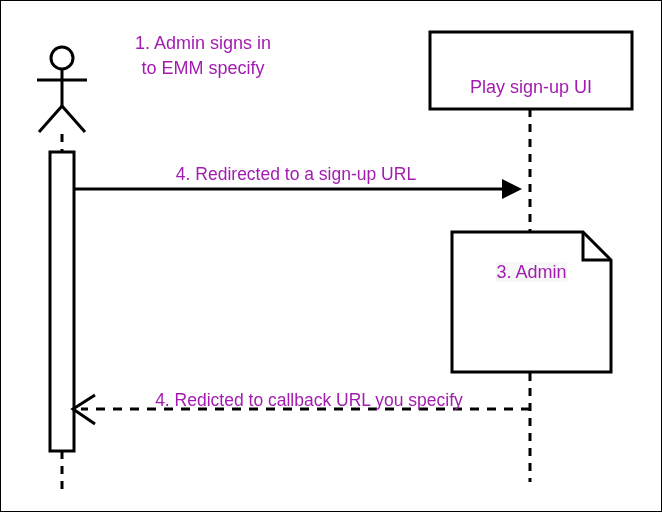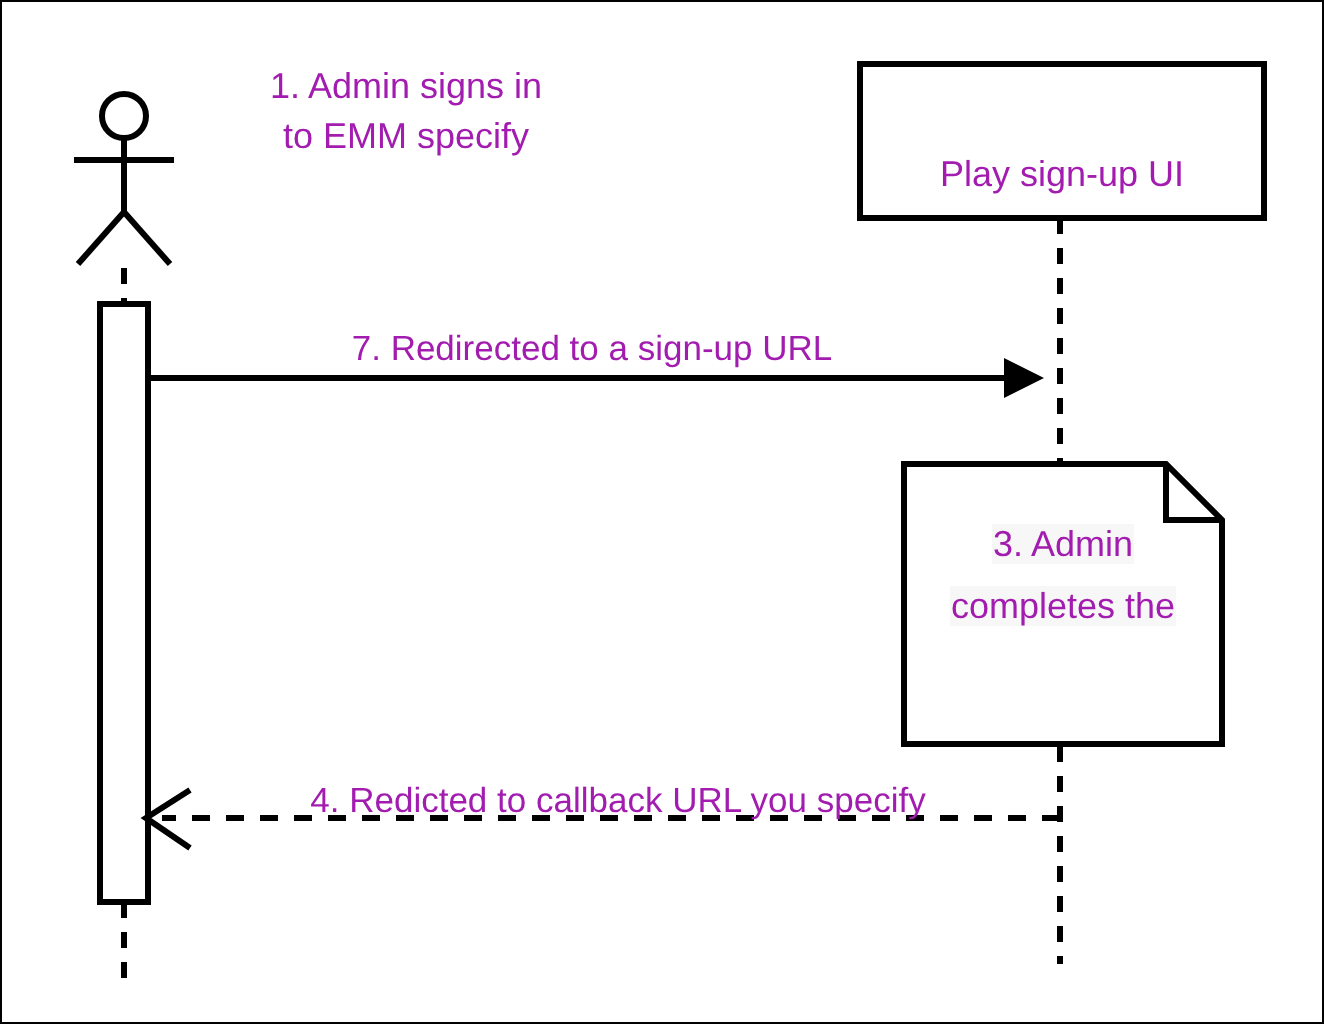--- a/index.html
+++ b/index.html
@@ -100,19 +100,19 @@
     <polyline points="94,394 72,408 94,423" fill="none" stroke="#000000" stroke-width="3" stroke-linecap="butt" stroke-linejoin="miter"></polyline>
 
     <polygon points="451,231 582,231 610,259 610,371 451,371" fill="#ffffff" stroke="#000000" stroke-width="3" stroke-linejoin="miter"></polygon>
     <polyline points="582,231 582,259 610,259" fill="none" stroke="#000000" stroke-width="3" stroke-linejoin="miter"></polyline>
   </svg>
 
   <div class="dgm-text actor-caption"><span>1. Admin signs in</span><br><span>to EMM specify</span></div>
 
   <div class="dgm-text participant-label">Play sign-up UI</div>
 
-  <div class="dgm-text msg-label msg-1-label">7. Redirected to a sign-up URL</div>
+  <div class="dgm-text msg-label msg-1-label">4. Redirected to a sign-up URL</div>
 
   <div class="dgm-text msg-label msg-2-label">4. Redicted to callback URL you specify</div>
 
-  <div class="dgm-text note-text"><span>3. Admin</span><br><span>completes the</span><br></div>
+  <div class="dgm-text note-text"><span>3. Admin</span><br><br></div>
 
 </div>
 
 </body></html>

